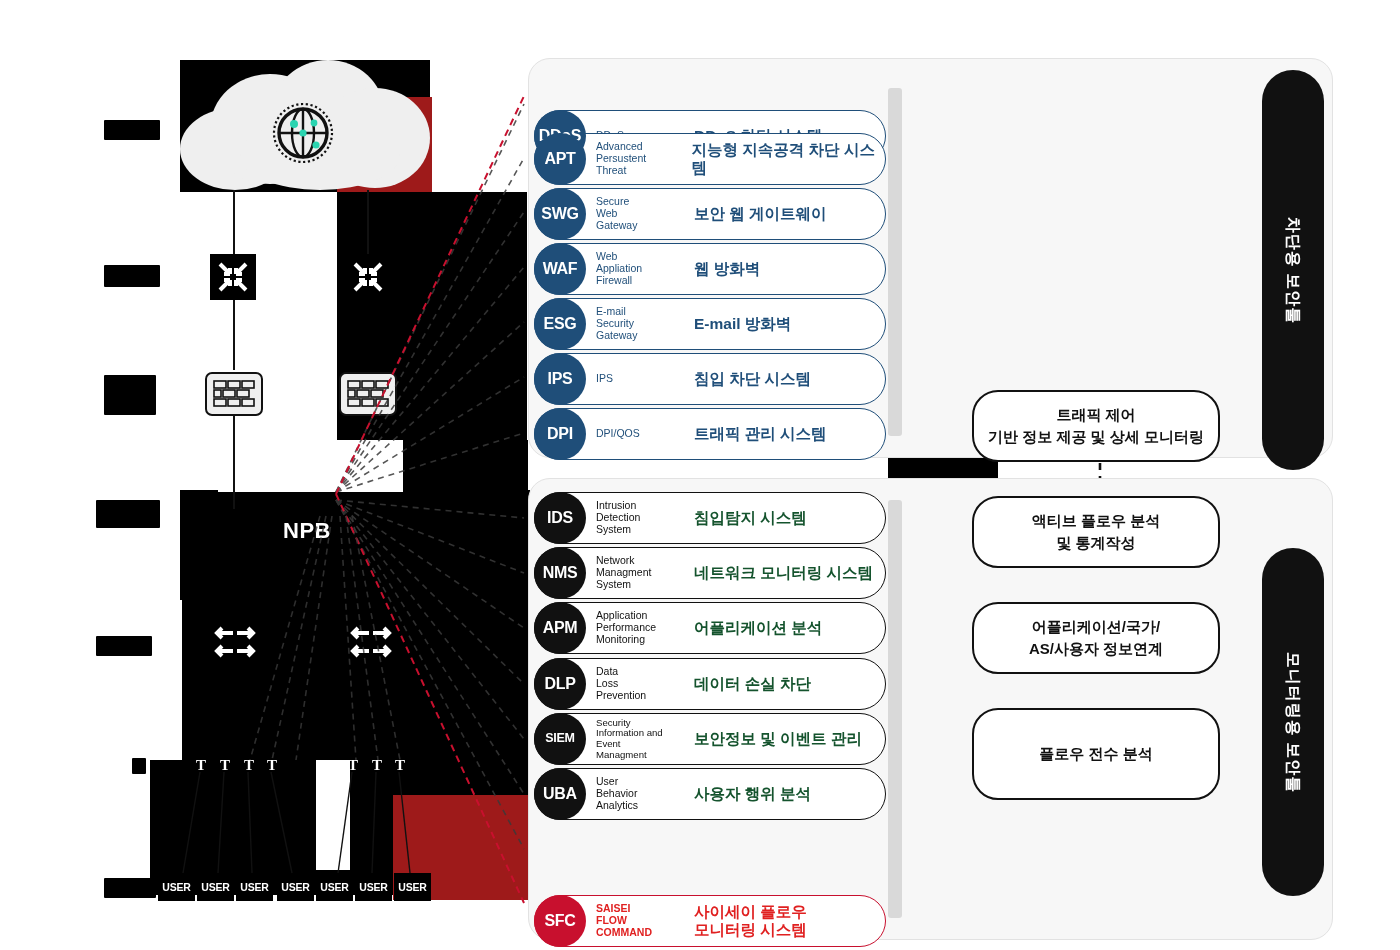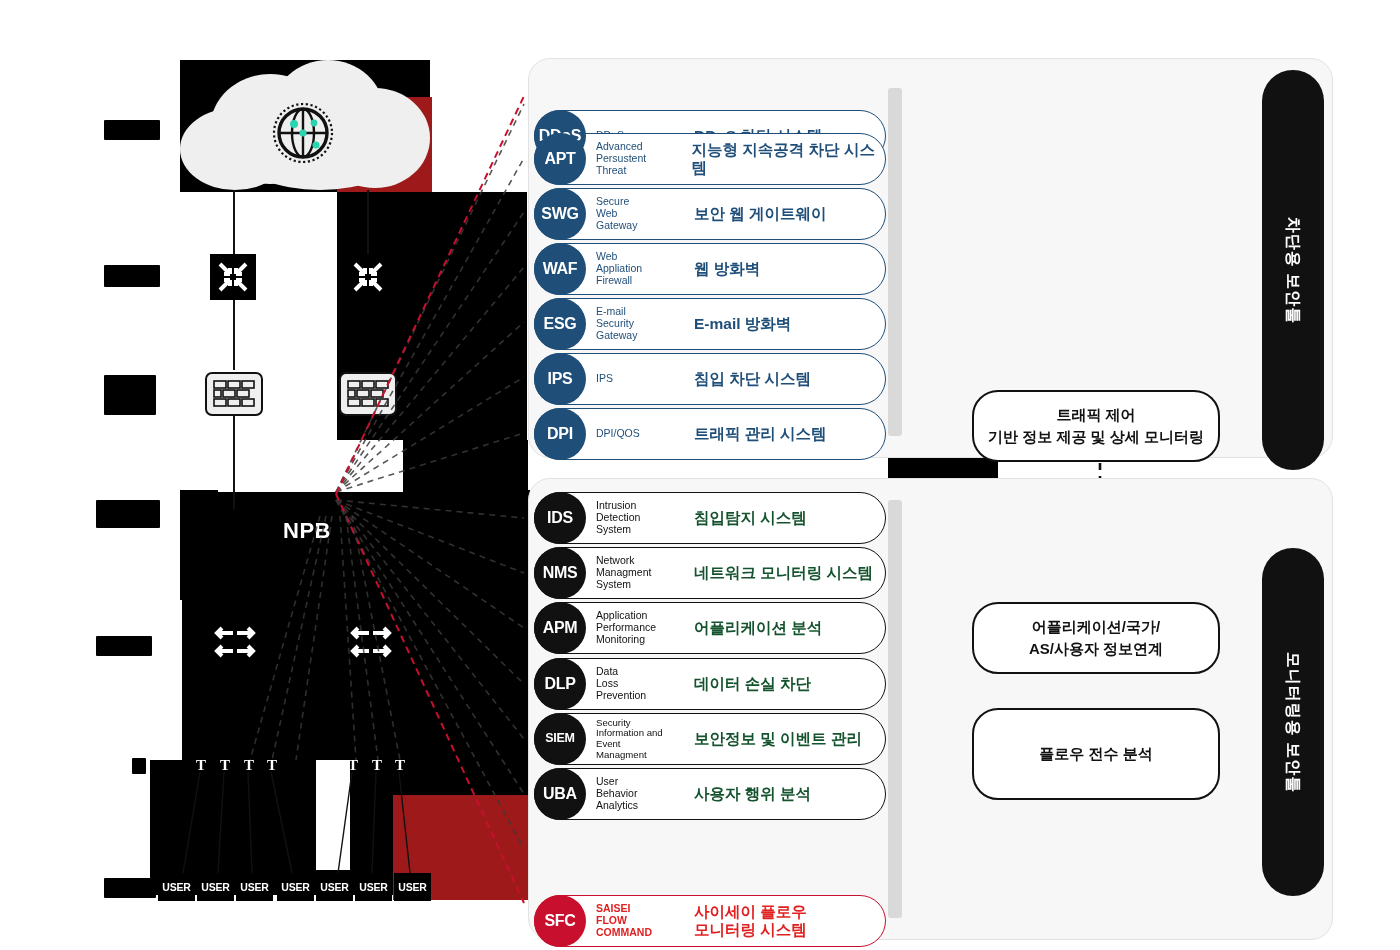--- a/index.html
+++ b/index.html
@@ -422,17 +422,18 @@
     <div class="abbr mon">User<br>Behavior<br>Analytics</div>
     <div class="desc mon">사용자 행위 분석</div>
   </div>
   <div class="tool-row sfc" style="left:534px;top:878px;width:352px;margin-top:17px;">
     <div class="badge sfc">SFC</div>
     <div class="abbr sfc">SAISEI<br>FLOW<br>COMMAND</div>
     <div class="desc sfc">사이세이 플로우<br>모니터링 시스템</div>
   </div>
 
   <div class="callout" style="left:972px;top:378px;width:248px;height:72px;">트래픽 제어<br>기반 정보 제공 및 상세 모니터링</div>
+  <div class="callout" style="left:972px;top:484px;width:248px;height:72px;">액티브 플로우 분석<br>및 통계작성</div>
   <div class="callout" style="left:972px;top:590px;width:248px;height:72px;">어플리케이션/국가/<br>AS/사용자 정보연계</div>
   <div class="callout" style="left:972px;top:696px;width:248px;height:92px;">플로우 전수 분석</div>
 
 
 </div>
 
 </body></html>

